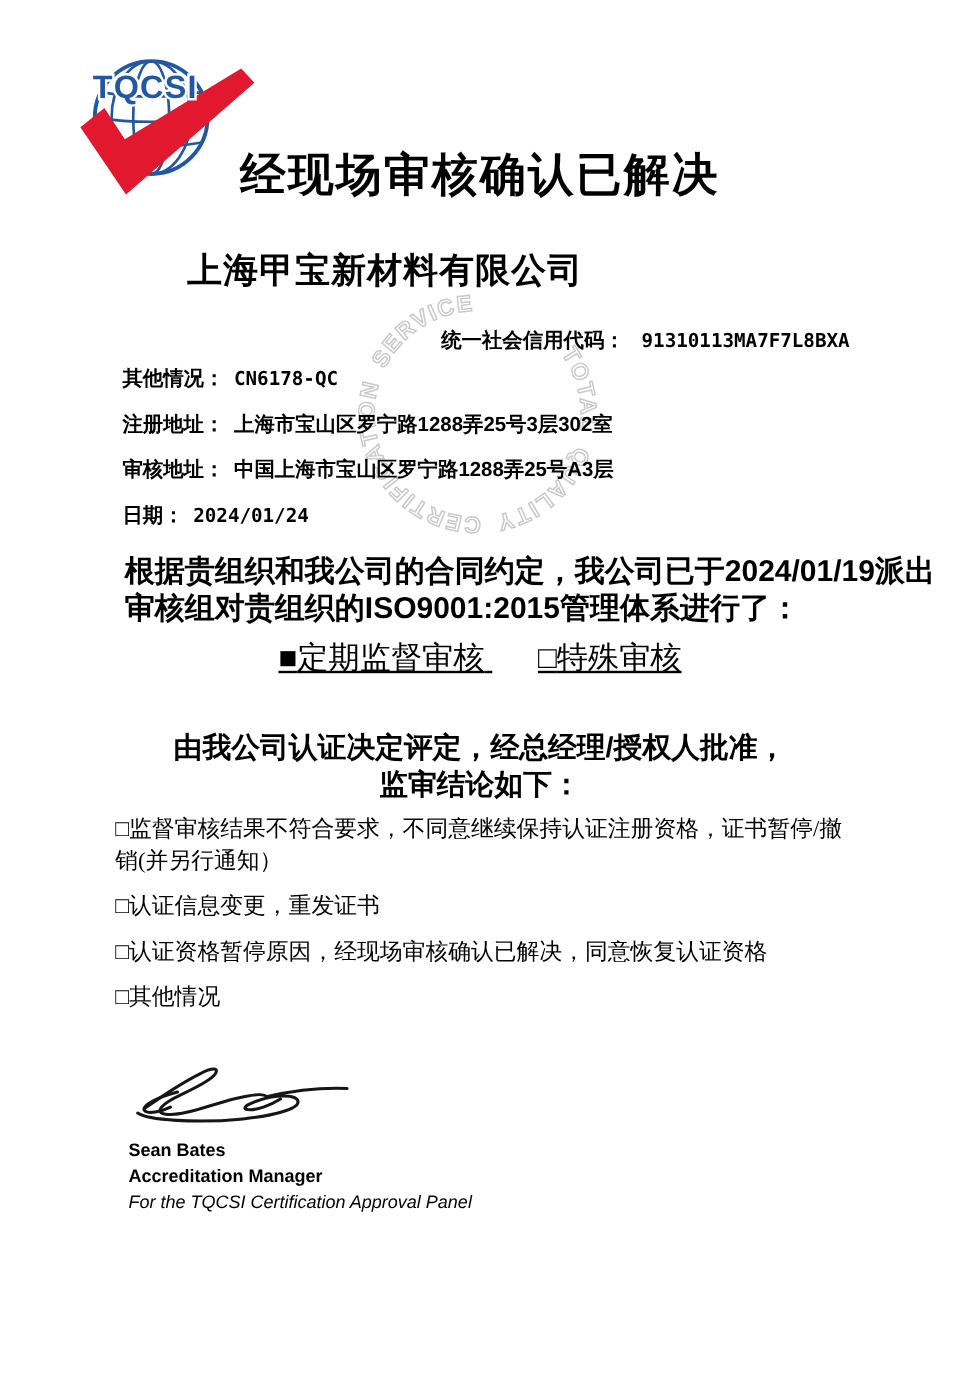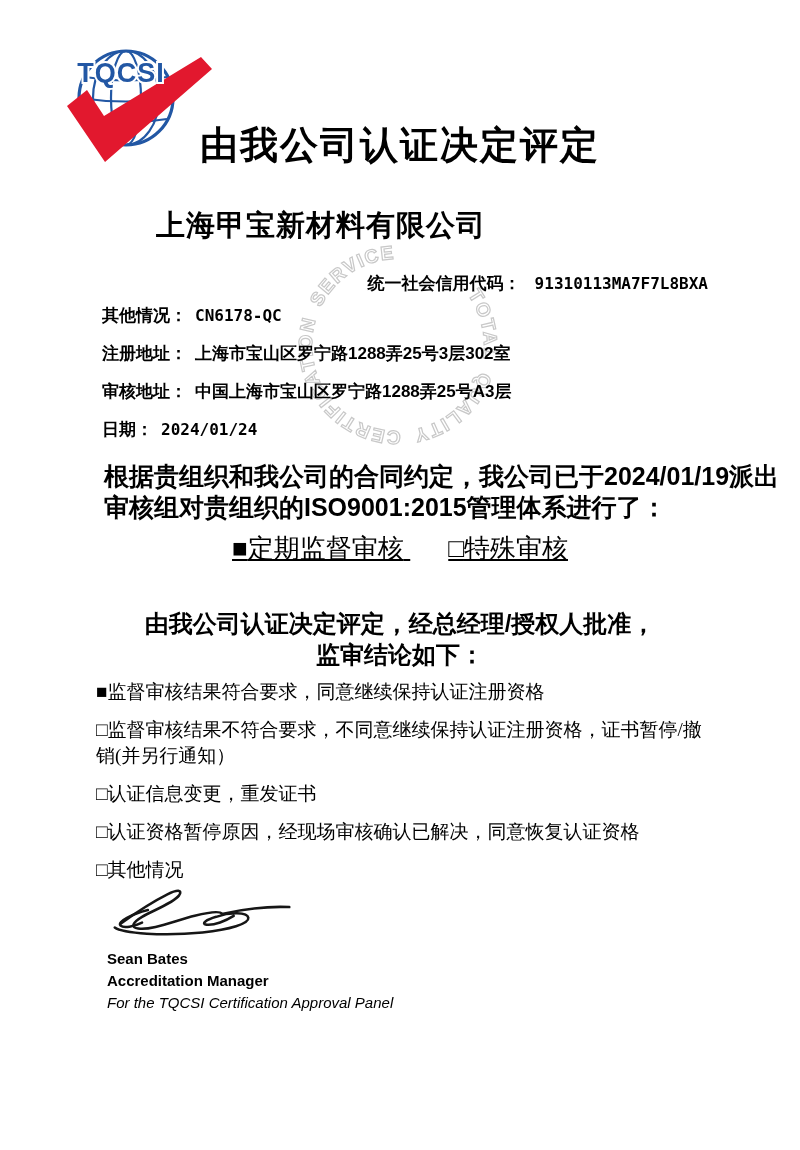--- a/index.html
+++ b/index.html
@@ -89,21 +89,21 @@
         <ellipse cx="71" cy="58" rx="33" ry="47" stroke-width="2.2"></ellipse>
         <ellipse cx="71" cy="58" rx="15" ry="47" stroke-width="2.2"></ellipse>
         <path d="M30,37 Q71,44 112,37" stroke-width="2.2"></path>
         <path d="M24,58 Q71,65 118,58" stroke-width="2.2"></path>
         <path d="M30,79 Q71,86 112,79" stroke-width="2.2"></path>
       </g>
       <path d="M12,66 L32,50 L49,76 L146,17 L157,29 L50,122 Z" fill="#E2182E"></path>
       <text x="66" y="42" text-anchor="middle" class="logo-text">TQCSI</text>
     </svg>
 
-    <div class="doc-title">由我公司认证决定评定</div>
+    <div class="doc-title">经现场审核确认已解决</div>
     <div class="company">上海甲宝新材料有限公司</div>
 
     <div class="credit">
       <span>统一社会信用代码：</span><span class="mono">91310113MA7F7L8BXA</span>
     </div>
 
     <div class="info">
       <div class="info-row">
         <span>其他情况：</span><span class="val mono">CN6178-QC</span>
       </div>
@@ -132,23 +132,20 @@
       </span>
     </div>
 
     <div class="approval">
       <div>由我公司认证决定评定，经总经理/授权人批准，</div>
       <div>监审结论如下：</div>
     </div>
 
     <div class="options">
       <div class="opt">
-        <span>■</span><span>监督审核结果符合要求，同意继续保持认证注册资格</span>
-      </div>
-      <div class="opt">
         <span>□</span><span>监督审核结果不符合要求，不同意继续保持认证注册资格，证书暂停/撤销(并另行通知）</span>
       </div>
       <div class="opt">
         <span>□</span><span>认证信息变更，重发证书</span>
       </div>
       <div class="opt">
         <span>□</span><span>认证资格暂停原因，经现场审核确认已解决，同意恢复认证资格</span>
       </div>
       <div class="opt">
         <span>□</span><span>其他情况</span>

